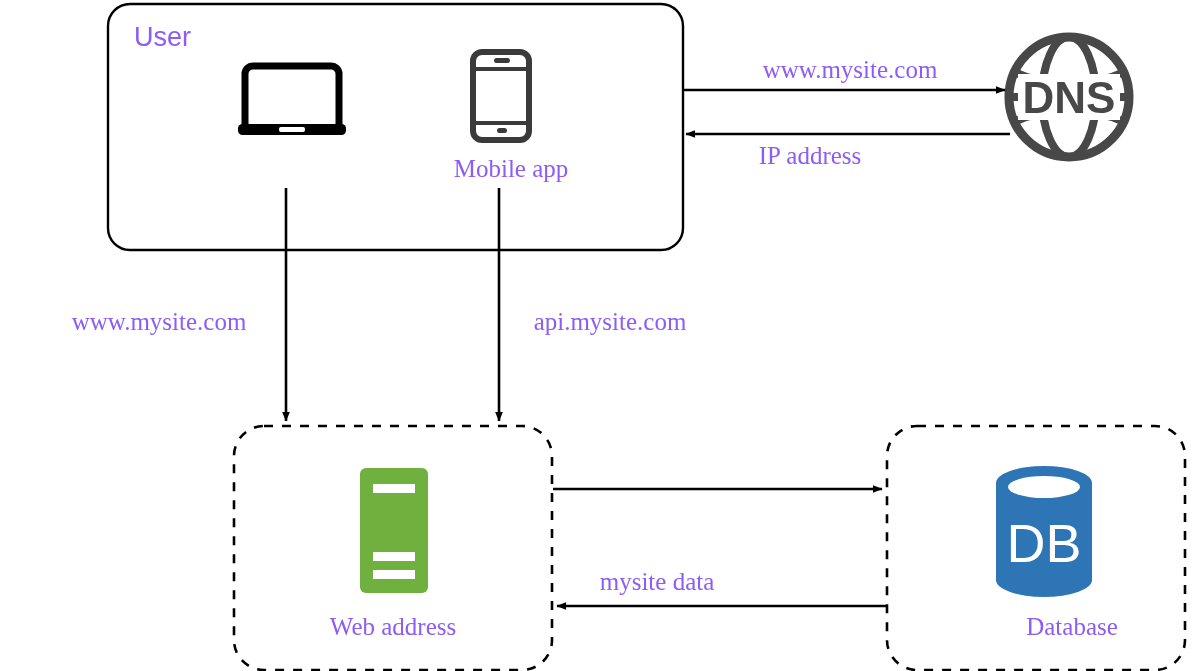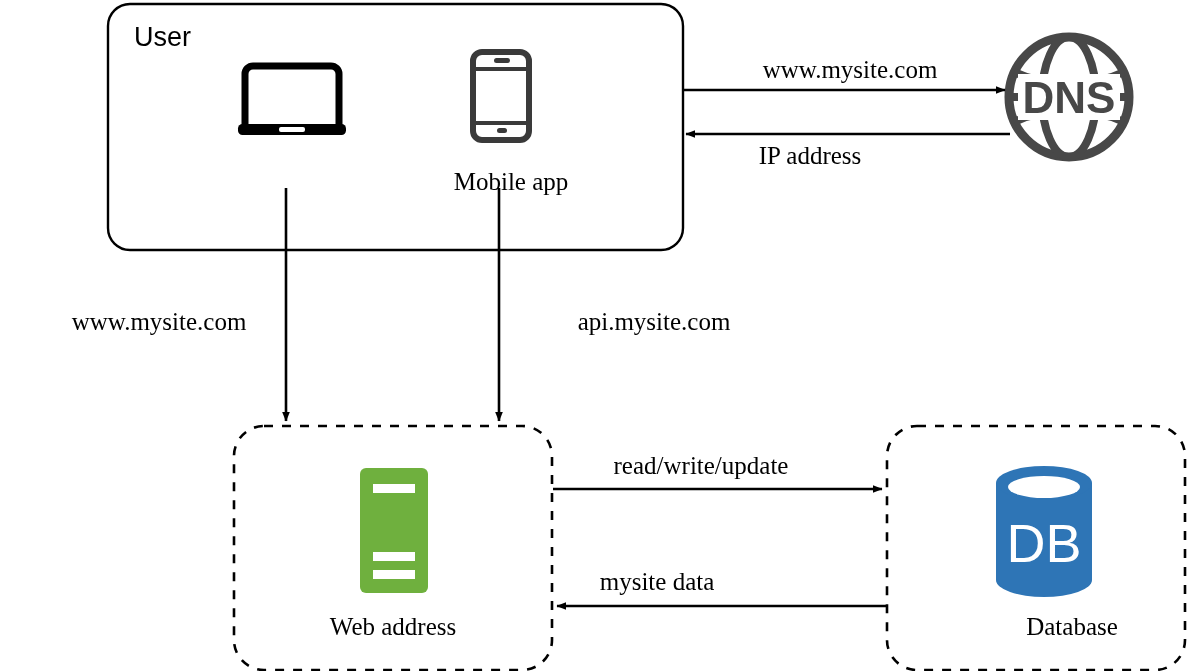--- a/index.html
+++ b/index.html
@@ -21,39 +21,39 @@
     position: absolute;
     left: 0;
     top: 0;
     width: 1200px;
     height: 671px;
   }
   .lbl {
     position: absolute;
     font-family: "Liberation Sans", sans-serif;
     font-size: 25px;
-    color: #000000;
+    color: #8b5cf6;
     white-space: nowrap;
     line-height: 1;
   }
   .lbl-center {
     transform: translateX(-50%);
     font-family: Liberation Serif, serif;
   }
   #user-group-label {
     left: 134px;
     top: 24px;
     font-size: 27px;
   }
   #web-browser-label { left: 293px; top: 153px; }
-  #mobile-app-label  { left: 511px; top: 169px; }
+  #mobile-app-label  { left: 511px; top: 156px; }
   #dns-to-label      { left: 850px; top: 57px; }
   #dns-from-label    { left: 810px; top: 143px; }
   #www-link-label    { left: 159px; top: 309px; }
-  #api-link-label    { left: 610px; top: 309px; margin-left: 44px; }
+  #api-link-label    { left: 610px; top: 309px; }
   #rwu-label         { left: 701px; top: 453px; }
   #return-label      { left: 657px; top: 569px; }
   #web-server-label  { left: 393px; top: 614px; }
   #database-label    { left: 1072px; top: 614px; }
   .dns-text {
     font-family: "Liberation Sans", sans-serif;
     font-size: 44px;
     font-weight: bold;
     fill: #484848;
   }
@@ -138,21 +138,20 @@
   <div class="lbl lbl-center" id="mobile-app-label">Mobile app</div>
 
   <div class="lbl lbl-center" id="dns-to-label">www.mysite.com</div>
 
   <div class="lbl lbl-center" id="dns-from-label">IP address</div>
 
   <div class="lbl lbl-center" id="www-link-label">www.mysite.com</div>
 
   <div class="lbl lbl-center" id="api-link-label">api.mysite.com</div>
 
-  <div class="lbl lbl-center" id="rwu-label">read/write/update</div>
 
   <div class="lbl lbl-center" id="return-label">mysite data</div>
 
   <div class="lbl lbl-center" id="web-server-label">Web address</div>
 
   <div class="lbl lbl-center" id="database-label">Database</div>
 
 </div>
 
 </body></html>

